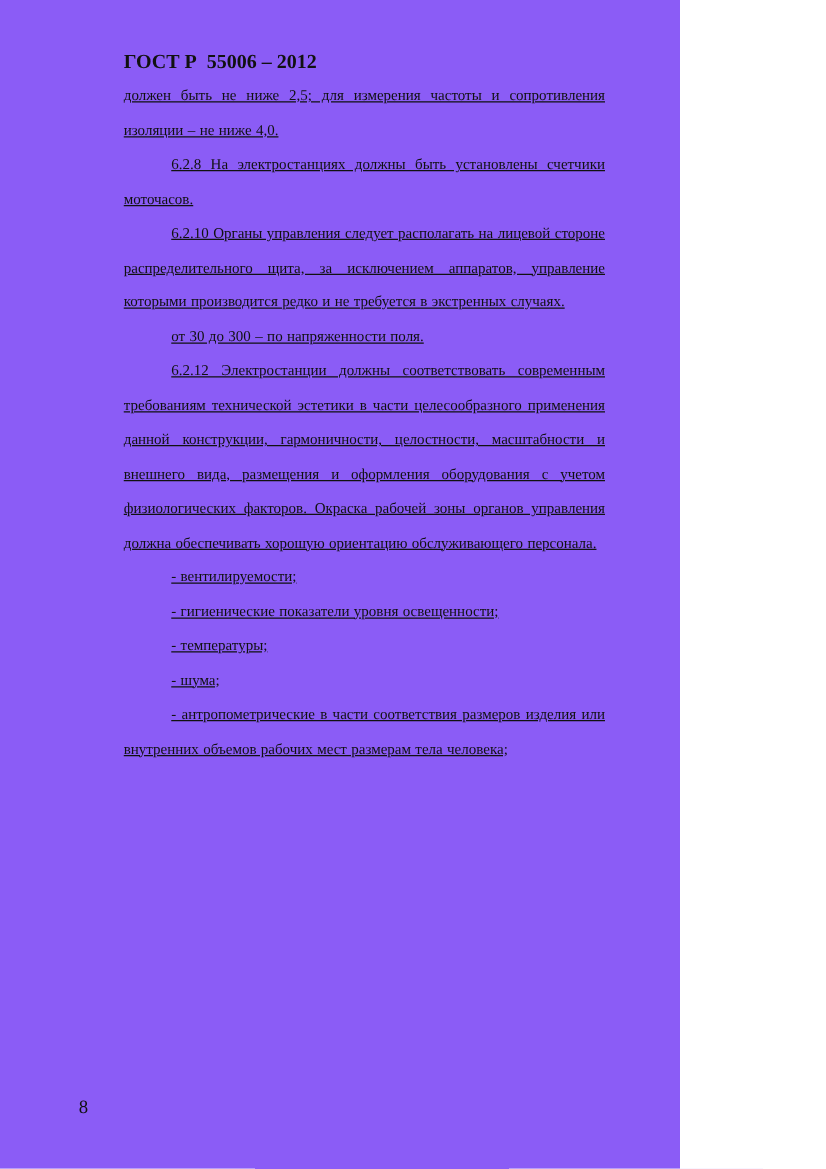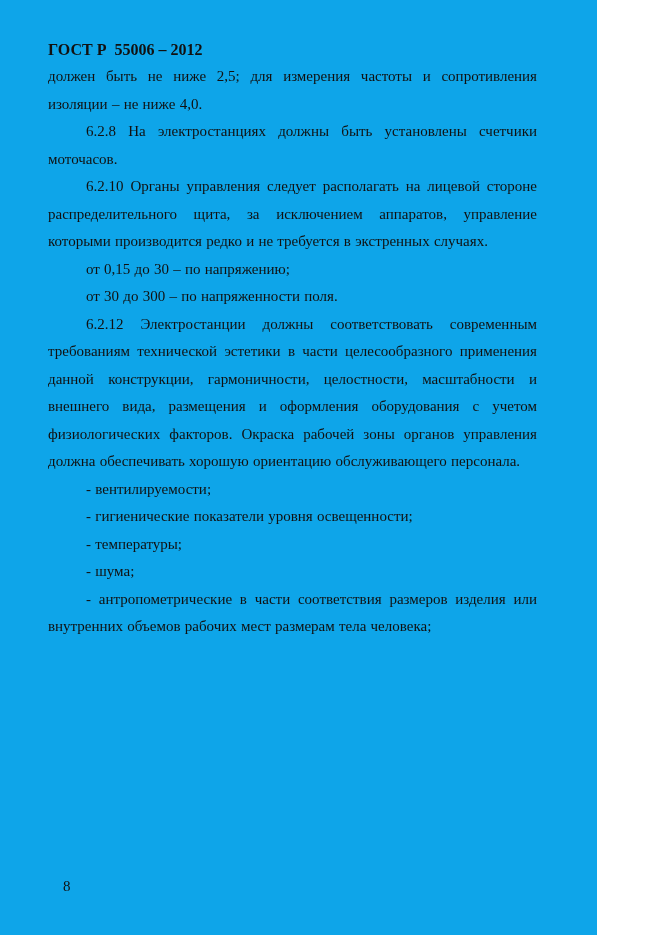--- a/index.html
+++ b/index.html
@@ -2,46 +2,47 @@
 <html><head>
 <meta charset="utf-8">
 <style>
   html, body {
     margin: 0;
     padding: 0;
     background: #ffffff;
   }
   .page {
     position: relative;
-    width: 597px;
+    width: 544px;
     height: 935px;
-    background: #0ea5e9;
+    background: #8b5cf6;
     box-sizing: border-box;
-    padding: 38px 60px 0 48px;
+    padding: 38px 60px 0 99px;
     font-family: "Liberation Serif", serif;
     color: #111111;
     overflow: hidden;
   }
   .doc-header {
     font-weight: bold;
     font-size: 16px;
     line-height: 24px;
     white-space: pre;
     color: #111111;
   }
   .doc-body {
     margin-top: 1px;
   }
   .para {
     margin: 0;
-    font-size: 15px;
+    font-size: 12px;
     line-height: 27.5px;
     text-align: justify;
     text-align-last: left;
     word-spacing: 0.5px;
+    text-decoration: underline;
   }
   .para.indent {
     text-indent: 38px;
   }
   .para.continuation {
     text-indent: 0;
   }
   .page-number {
     position: absolute;
     left: 63px;
@@ -53,21 +54,20 @@
 </head>
 <body>
 
 <div class="page">
   <div class="doc-header">ГОСТ Р  55006 – 2012</div>
 
   <div class="doc-body">
       <p class="para continuation">должен быть не ниже 2,5; для измерения частоты и сопротивления изоляции – не ниже 4,0.</p>
       <p class="para indent">6.2.8 На электростанциях должны быть установлены счетчики моточасов.</p>
       <p class="para indent">6.2.10 Органы управления следует располагать на лицевой стороне распределительного щита, за исключением аппаратов, управление которыми производится редко и не требуется в экстренных случаях.</p>
-      <p class="para indent">от 0,15 до 30 – по напряжению;</p>
       <p class="para indent">от 30 до 300 – по напряженности поля.</p>
       <p class="para indent">6.2.12 Электростанции должны соответствовать современным требованиям технической эстетики в части целесообразного применения данной конструкции, гармоничности, целостности, масштабности и внешнего вида, размещения и оформления оборудования с учетом физиологических факторов. Окраска рабочей зоны органов управления должна обеспечивать хорошую ориентацию обслуживающего персонала.</p>
       <p class="para indent">- вентилируемости;</p>
       <p class="para indent">- гигиенические показатели уровня освещенности;</p>
       <p class="para indent">- температуры;</p>
       <p class="para indent">- шума;</p>
       <p class="para indent">- антропометрические в части соответствия размеров изделия или внутренних объемов рабочих мест размерам тела человека;</p>
     </div>
 
   <div class="page-number">8</div>

